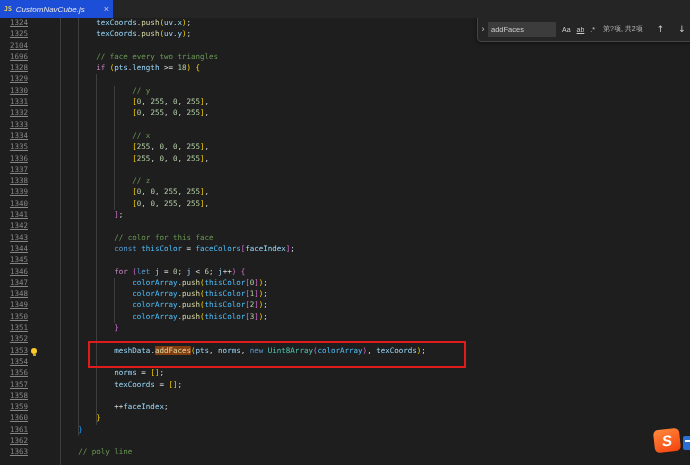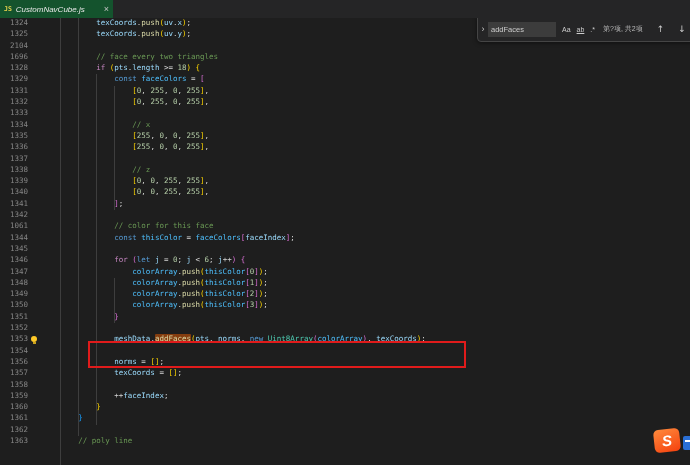--- a/index.html
+++ b/index.html
@@ -1,32 +1,32 @@
 <!DOCTYPE html>
 <html><head>
 <meta charset="utf-8">
 <style>
   html,body{margin:0;padding:0;background:#1e1e1e;}
   .window{position:relative;width:690px;height:465px;background:#1e1e1e;overflow:hidden;
           font-family:"DejaVu Sans Mono",monospace;}
   
   .tabbar{position:absolute;left:0;top:0;width:690px;height:18px;background:#252526;}
-  .tab{position:absolute;left:0;top:0;height:18px;width:113px;background:#14532d;
+  .tab{position:absolute;left:0;top:0;height:18px;width:113px;background:#1d4ed8;
        display:flex;align-items:center;padding:0 4px;box-sizing:border-box;}
   .js-badge{color:#e8d44d;font:bold 6.5px "DejaVu Sans Mono",monospace;margin-right:4px;}
   .tab-title{color:#e7e7e7;font:italic 8px "Liberation Sans",sans-serif;flex:1;
              white-space:nowrap;overflow:hidden;}
   .tab-close{color:#c5c5c5;font:9px "Liberation Sans",sans-serif;margin-left:4px;}
   
   .editor{position:absolute;left:0;top:18px;width:690px;height:447px;overflow:hidden;}
   .guide{position:absolute;width:1px;background:#3e3e3e;}
   .lines{position:relative;}
   .line{display:flex;height:11.3px;line-height:11.3px;white-space:pre;
         font:7.5px "DejaVu Sans Mono",monospace;}
-  .ln{width:28px;flex:none;text-align:right;color:#858585;}
+  .ln{width:28px;flex:none;text-align:right;color:#858585;text-decoration:underline;}
   .glyph{width:14px;flex:none;position:relative;}
   .code{flex:none;color:#d4d4d4;}
   .tk-v{color:#9CDCFE}.tk-cv{color:#4FC1FF}.tk-f{color:#DCDCAA}.tk-k{color:#569CD6}
   .tk-ct{color:#C586C0}.tk-n{color:#B5CEA8}.tk-cm{color:#6A9955}.tk-o{color:#D4D4D4}
   .tk-p{color:#D4D4D4}.tk-bg{color:#FFD700}.tk-bp{color:#DA70D6}.tk-bb{color:#179FFF}
   .tk-cl{color:#4EC9B0}
   .hl{background:rgba(234,92,0,.5);border-radius:1px;}
   .bulb{position:absolute;left:3px;top:2px;width:6px;height:6px;background:#ffca28;
         border-radius:50%;}
   .bulb:after{content:"";position:absolute;left:1.5px;top:6px;width:3px;height:2px;background:#caa21d;}
@@ -75,34 +75,35 @@
     <div class="guide" style="left:96px;top:56px;height:351px;"></div>
     <div class="guide" style="left:114px;top:68px;height:124px;"></div>
     <div class="guide" style="left:114px;top:260px;height:45px;"></div>
 
     <div class="lines">
         <div class="line"><span class="ln">1324</span><span class="glyph"></span><span class="code">            <span class="tk-v">texCoords</span><span class="tk-o">.</span><span class="tk-f">push</span><span class="tk-bg">(</span><span class="tk-v">uv</span><span class="tk-o">.</span><span class="tk-v">x</span><span class="tk-bg">)</span><span class="tk-o">;</span></span></div>
         <div class="line"><span class="ln">1325</span><span class="glyph"></span><span class="code">            <span class="tk-v">texCoords</span><span class="tk-o">.</span><span class="tk-f">push</span><span class="tk-bg">(</span><span class="tk-v">uv</span><span class="tk-o">.</span><span class="tk-v">y</span><span class="tk-bg">)</span><span class="tk-o">;</span></span></div>
         <div class="line"><span class="ln">2104</span><span class="glyph"></span><span class="code"></span></div>
         <div class="line"><span class="ln">1696</span><span class="glyph"></span><span class="code">            <span class="tk-cm">// face every two triangles</span></span></div>
         <div class="line"><span class="ln">1328</span><span class="glyph"></span><span class="code">            <span class="tk-ct">if</span><span class="tk-p"> </span><span class="tk-bg">(</span><span class="tk-v">pts</span><span class="tk-o">.</span><span class="tk-v">length</span><span class="tk-o"> &gt;= </span><span class="tk-n">18</span><span class="tk-bg">)</span><span class="tk-p"> </span><span class="tk-bg">{</span></span></div>
-        <div class="line"><span class="ln">1329</span><span class="glyph"></span><span class="code">                <span class="tk-k">const</span><span class="tk-p"> </span><span class="tk-cv">faceColors</span><span class="tk-o"> = </span><span class="tk-bp">[</span></span></div>
+        <div class="line"><span class="ln">1329</span><span class="glyph"></span></div>
+        <div class="line"><span class="ln">1330</span><span class="glyph"></span><span class="code">                    <span class="tk-cm">// y</span></span></div>
         <div class="line"><span class="ln">1331</span><span class="glyph"></span><span class="code">                    <span class="tk-bg">[</span><span class="tk-n">0</span><span class="tk-o">, </span><span class="tk-n">255</span><span class="tk-o">, </span><span class="tk-n">0</span><span class="tk-o">, </span><span class="tk-n">255</span><span class="tk-bg">]</span><span class="tk-o">,</span></span></div>
         <div class="line"><span class="ln">1332</span><span class="glyph"></span><span class="code">                    <span class="tk-bg">[</span><span class="tk-n">0</span><span class="tk-o">, </span><span class="tk-n">255</span><span class="tk-o">, </span><span class="tk-n">0</span><span class="tk-o">, </span><span class="tk-n">255</span><span class="tk-bg">]</span><span class="tk-o">,</span></span></div>
         <div class="line"><span class="ln">1333</span><span class="glyph"></span><span class="code"></span></div>
         <div class="line"><span class="ln">1334</span><span class="glyph"></span><span class="code">                    <span class="tk-cm">// x</span></span></div>
         <div class="line"><span class="ln">1335</span><span class="glyph"></span><span class="code">                    <span class="tk-bg">[</span><span class="tk-n">255</span><span class="tk-o">, </span><span class="tk-n">0</span><span class="tk-o">, </span><span class="tk-n">0</span><span class="tk-o">, </span><span class="tk-n">255</span><span class="tk-bg">]</span><span class="tk-o">,</span></span></div>
         <div class="line"><span class="ln">1336</span><span class="glyph"></span><span class="code">                    <span class="tk-bg">[</span><span class="tk-n">255</span><span class="tk-o">, </span><span class="tk-n">0</span><span class="tk-o">, </span><span class="tk-n">0</span><span class="tk-o">, </span><span class="tk-n">255</span><span class="tk-bg">]</span><span class="tk-o">,</span></span></div>
         <div class="line"><span class="ln">1337</span><span class="glyph"></span><span class="code"></span></div>
         <div class="line"><span class="ln">1338</span><span class="glyph"></span><span class="code">                    <span class="tk-cm">// z</span></span></div>
         <div class="line"><span class="ln">1339</span><span class="glyph"></span><span class="code">                    <span class="tk-bg">[</span><span class="tk-n">0</span><span class="tk-o">, </span><span class="tk-n">0</span><span class="tk-o">, </span><span class="tk-n">255</span><span class="tk-o">, </span><span class="tk-n">255</span><span class="tk-bg">]</span><span class="tk-o">,</span></span></div>
         <div class="line"><span class="ln">1340</span><span class="glyph"></span><span class="code">                    <span class="tk-bg">[</span><span class="tk-n">0</span><span class="tk-o">, </span><span class="tk-n">0</span><span class="tk-o">, </span><span class="tk-n">255</span><span class="tk-o">, </span><span class="tk-n">255</span><span class="tk-bg">]</span><span class="tk-o">,</span></span></div>
         <div class="line"><span class="ln">1341</span><span class="glyph"></span><span class="code">                <span class="tk-bp">]</span><span class="tk-o">;</span></span></div>
         <div class="line"><span class="ln">1342</span><span class="glyph"></span><span class="code"></span></div>
-        <div class="line"><span class="ln">1061</span><span class="glyph"></span><span class="code">                <span class="tk-cm">// color for this face</span></span></div>
+        <div class="line"><span class="ln">1343</span><span class="glyph"></span><span class="code">                <span class="tk-cm">// color for this face</span></span></div>
         <div class="line"><span class="ln">1344</span><span class="glyph"></span><span class="code">                <span class="tk-k">const</span><span class="tk-p"> </span><span class="tk-cv">thisColor</span><span class="tk-o"> = </span><span class="tk-cv">faceColors</span><span class="tk-bp">[</span><span class="tk-v">faceIndex</span><span class="tk-bp">]</span><span class="tk-o">;</span></span></div>
         <div class="line"><span class="ln">1345</span><span class="glyph"></span></div>
         <div class="line"><span class="ln">1346</span><span class="glyph"></span><span class="code">                <span class="tk-ct">for</span><span class="tk-p"> </span><span class="tk-bp">(</span><span class="tk-k">let</span><span class="tk-p"> </span><span class="tk-v">j</span><span class="tk-o"> = </span><span class="tk-n">0</span><span class="tk-o">; </span><span class="tk-v">j</span><span class="tk-o"> &lt; </span><span class="tk-n">6</span><span class="tk-o">; </span><span class="tk-v">j</span><span class="tk-o">++</span><span class="tk-bp">)</span><span class="tk-p"> </span><span class="tk-bp">{</span></span></div>
         <div class="line"><span class="ln">1347</span><span class="glyph"></span><span class="code">                    <span class="tk-cv">colorArray</span><span class="tk-o">.</span><span class="tk-f">push</span><span class="tk-bg">(</span><span class="tk-cv">thisColor</span><span class="tk-bp">[</span><span class="tk-n">0</span><span class="tk-bp">]</span><span class="tk-bg">)</span><span class="tk-o">;</span></span></div>
         <div class="line"><span class="ln">1348</span><span class="glyph"></span><span class="code">                    <span class="tk-cv">colorArray</span><span class="tk-o">.</span><span class="tk-f">push</span><span class="tk-bg">(</span><span class="tk-cv">thisColor</span><span class="tk-bp">[</span><span class="tk-n">1</span><span class="tk-bp">]</span><span class="tk-bg">)</span><span class="tk-o">;</span></span></div>
         <div class="line"><span class="ln">1349</span><span class="glyph"></span><span class="code">                    <span class="tk-cv">colorArray</span><span class="tk-o">.</span><span class="tk-f">push</span><span class="tk-bg">(</span><span class="tk-cv">thisColor</span><span class="tk-bp">[</span><span class="tk-n">2</span><span class="tk-bp">]</span><span class="tk-bg">)</span><span class="tk-o">;</span></span></div>
         <div class="line"><span class="ln">1350</span><span class="glyph"></span><span class="code">                    <span class="tk-cv">colorArray</span><span class="tk-o">.</span><span class="tk-f">push</span><span class="tk-bg">(</span><span class="tk-cv">thisColor</span><span class="tk-bp">[</span><span class="tk-n">3</span><span class="tk-bp">]</span><span class="tk-bg">)</span><span class="tk-o">;</span></span></div>
         <div class="line"><span class="ln">1351</span><span class="glyph"></span><span class="code">                <span class="tk-bp">}</span></span></div>
         <div class="line"><span class="ln">1352</span><span class="glyph"></span><span class="code"></span></div>
         <div class="line"><span class="ln">1353</span><span class="glyph"><span class="bulb"></span></span><span class="code">                <span class="tk-v">meshData</span><span class="tk-o">.</span><span class="tk-f hl">addFaces</span><span class="tk-bg">(</span><span class="tk-v">pts</span><span class="tk-o">, </span><span class="tk-v">norms</span><span class="tk-o">, </span><span class="tk-k">new</span><span class="tk-p"> </span><span class="tk-cl">Uint8Array</span><span class="tk-bp">(</span><span class="tk-cv">colorArray</span><span class="tk-bp">)</span><span class="tk-o">, </span><span class="tk-v">texCoords</span><span class="tk-bg">)</span><span class="tk-o">;</span></span></div>

